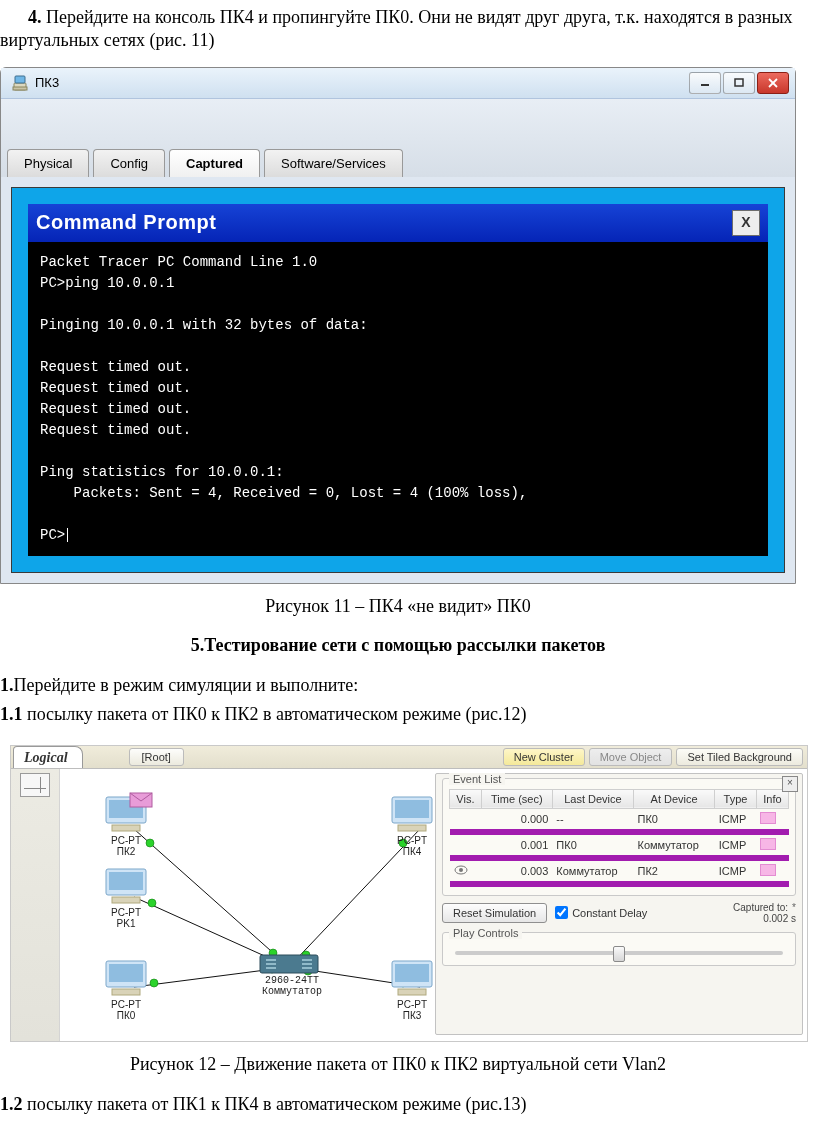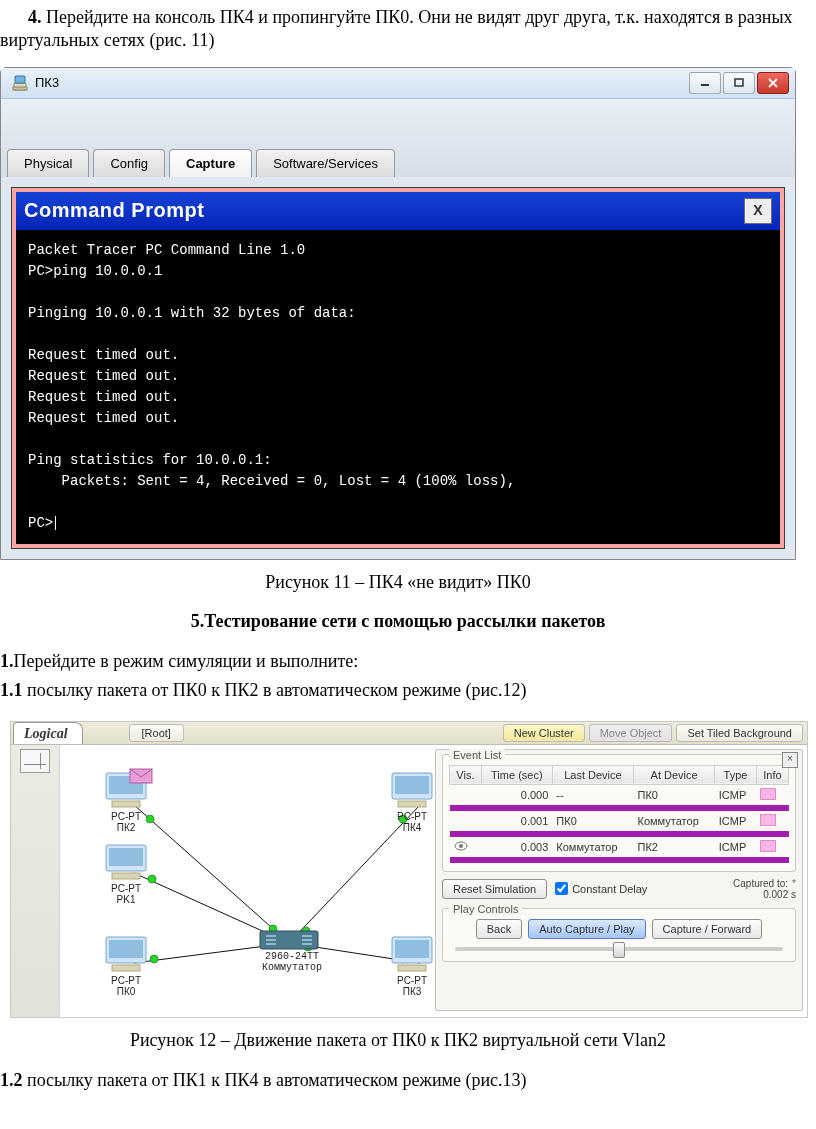--- a/index.html
+++ b/index.html
@@ -71,22 +71,22 @@
   .win7 .wtab.active {
     background: linear-gradient(#ffffff, #f0f0f0);
     font-weight: bold;
   }
   .win7 .content-area {
     background: #dfe7f1;
     padding: 10px;
   }
   .cmd-wrap {
     border: 1px solid #3a3a3a;
-    background: #fca5a5;
-    padding: 4px;
+    background: #0ea5e9;
+    padding: 16px;
   }
   .cmd-titlebar {
     background: linear-gradient(#1643d6, #0524b6);
     color: #fff;
     display: flex;
     align-items: center;
     justify-content: space-between;
     padding: 6px 8px;
     font-family: Arial, sans-serif;
     font-size: 20px;
@@ -278,21 +278,21 @@
               <line x1="2" y1="1" x2="10" y2="9" stroke="#fff" stroke-width="1.8"></line>
               <line x1="10" y1="1" x2="2" y2="9" stroke="#fff" stroke-width="1.8"></line>
             </svg>
         </div>
       </div>
     </div>
 
     <div class="tabstrip">
       <div class="wtab">Physical</div>
       <div class="wtab">Config</div>
-      <div class="wtab active">Capture</div>
+      <div class="wtab active">Captured</div>
       <div class="wtab">Software/Services</div>
     </div>
 
     <div class="content-area">
       <div class="cmd-wrap">
         <div class="cmd-titlebar">
           <span class="label">Command Prompt</span>
           <span class="cmd-close">X</span>
         </div>
         <div class="cmd-body" id="cmd-body">Packet Tracer PC Command Line 1.0
@@ -492,25 +492,20 @@
         </label>
         <span class="cap-right">
           <span>Captured to:</span><span class="star">*</span><br>
           <span>0.002 s</span>
         </span>
       </div>
 
       <div class="group" style="padding-bottom:10px;">
         <span class="legend">Play Controls</span>
         <div class="legend-pad">
-          <div class="row" style="justify-content:center; gap:6px;">
-            <span class="btn">Back</span>
-            <span class="btn primary">Auto Capture / Play</span>
-            <span class="btn">Capture / Forward</span>
-          </div>
           <div class="row" style="margin-top:8px;">
             <div class="slider-track">
               <div class="slider-thumb"></div>
             </div>
           </div>
         </div>
       </div>
     </div>
   </div>
 </div>

